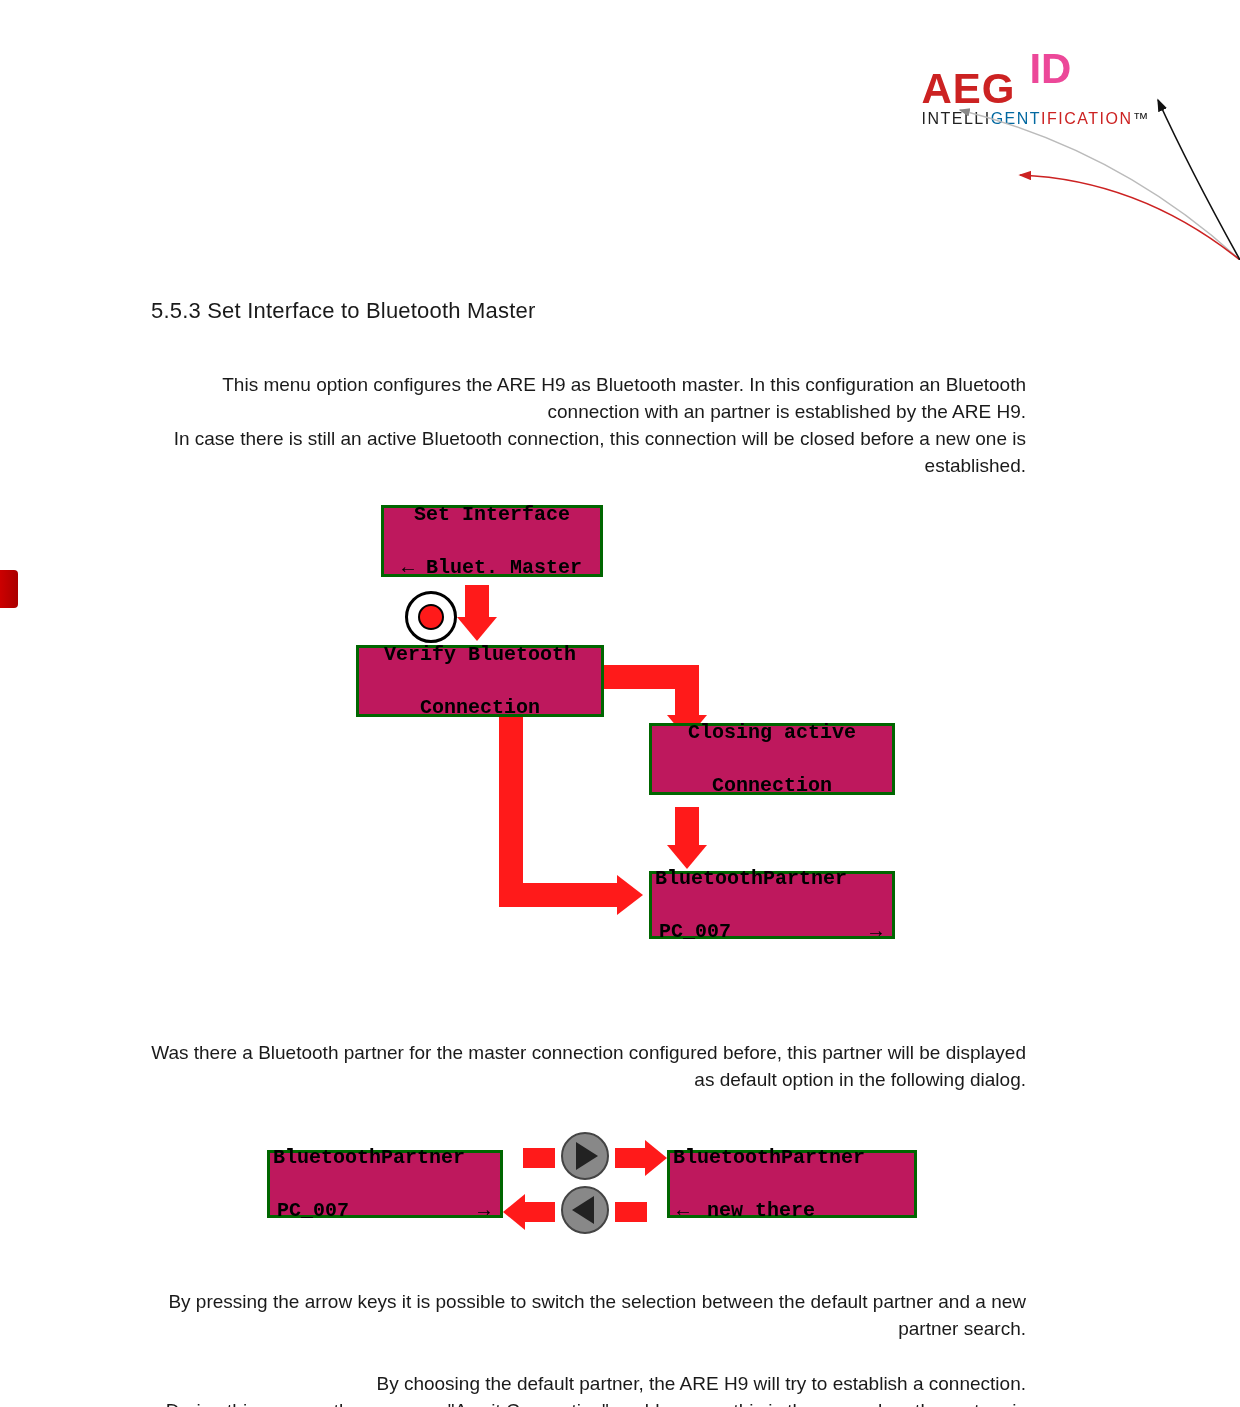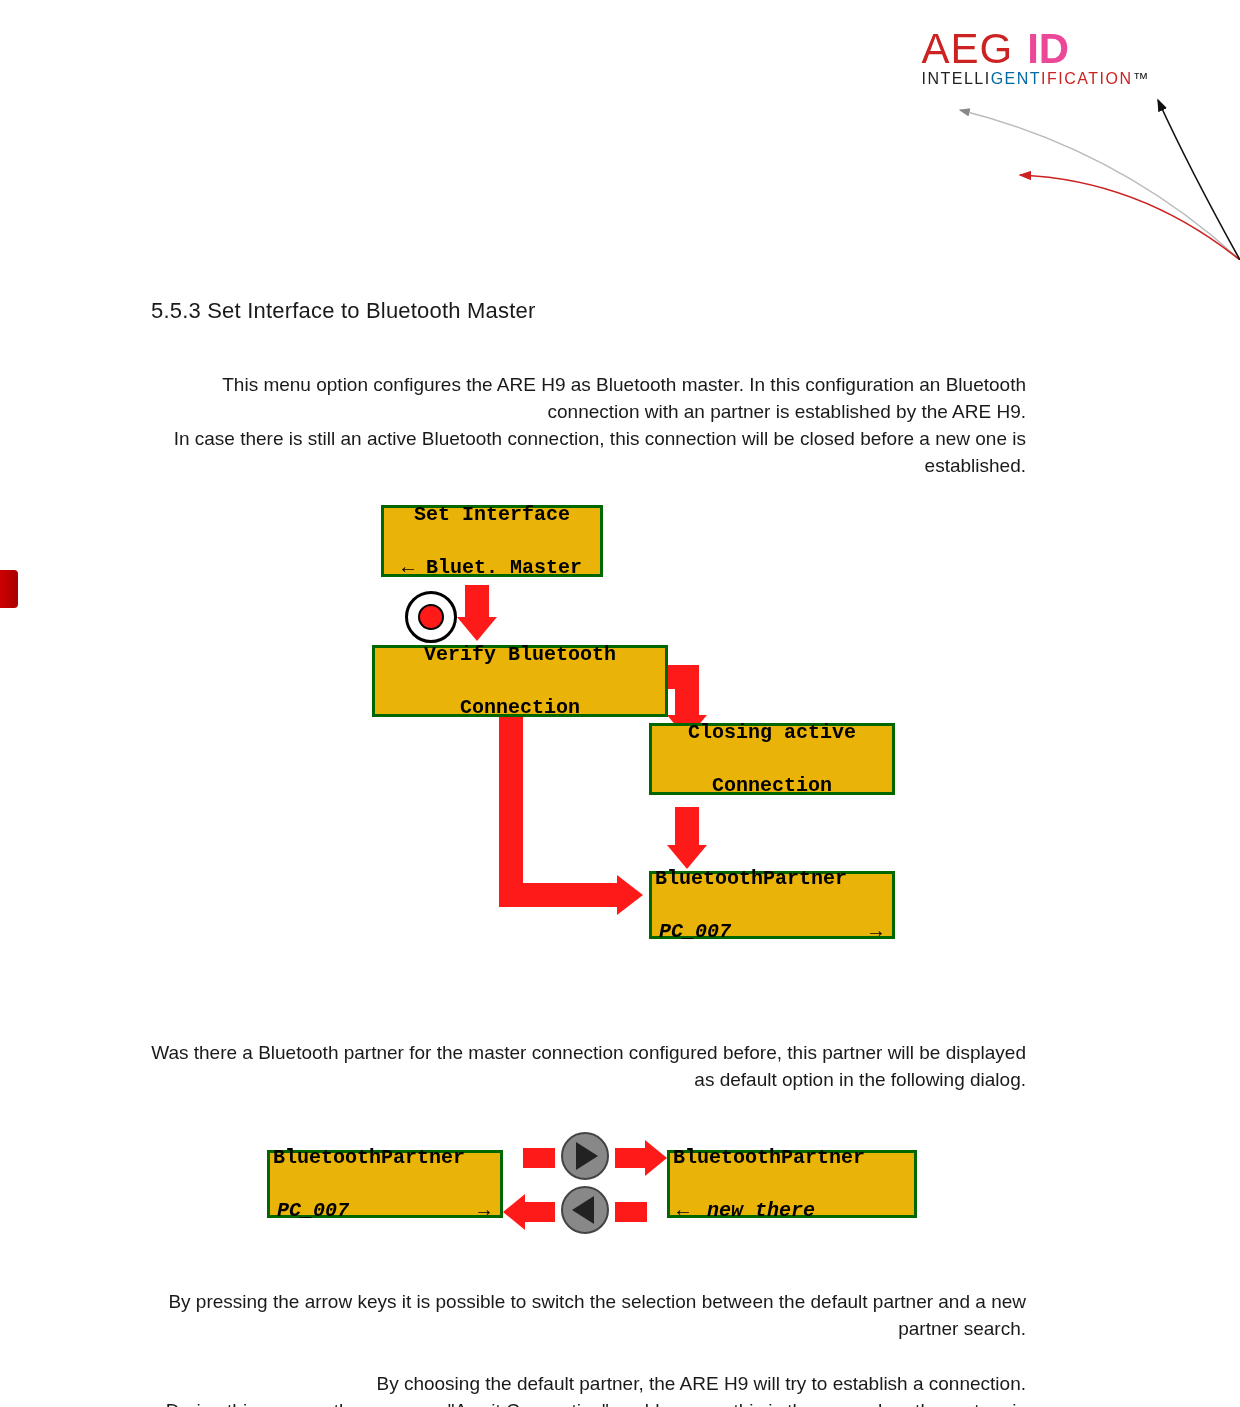--- a/index.html
+++ b/index.html
@@ -14,25 +14,26 @@
   }
   .logo-area {
     position: absolute;
     top: 28px;
     right: 90px;
     text-align: left;
   }
   .logo-line1 { display: flex; align-items: center; gap: 14px; }
   .logo-aeg {
     font-family: Arial, sans-serif;
-    font-weight: 400;
+    font-weight: 700;
     font-size: 42px;
     color: #cc2222;
     letter-spacing: 1px;
     line-height: 1;
+    margin-top: 40px;
   }
   .logo-id {
     font-family: Arial, sans-serif;
     font-weight: 700;
     font-size: 42px;
     color: #ec4899;
     line-height: 1;
   }
   .logo-tag {
     font-family: Arial, sans-serif;
@@ -72,36 +73,36 @@
     text-align: right;
   }
   .diagram1 {
     position: relative;
     width: 650px;
     height: 525px;
     margin: 25px 0 0 118px;
   }
   .gbox {
     position: absolute;
-    background: #eab308;
+    background: #be185d;
     border: 3px solid #006600;
     font-family: "Courier New", monospace;
     font-weight: bold;
     font-size: 20px;
     color: #000;
     display: flex;
     flex-direction: column;
     justify-content: center;
     text-align: center;
     line-height: 1.25;
     padding: 4px 6px;
     gap: 28px;
   }
   .gbox.left { text-align: left; padding-left:3px; }
-  .gbox .row2 { display:flex; justify-content:space-between; align-items:center; padding:0 4px;font-style:italic;}
+  .gbox .row2 { display:flex; justify-content:space-between; align-items:center; padding:0 4px;}
   .arw { color:#000; font-weight:bold; font-size:20px; font-family:"Courier New",monospace;}
   .diagram2 {
     position: relative;
     width: 700px;
     height: 140px;
     margin: 28px 0 0 90px;
   }
   .nav-btn {
     position:absolute;
     width:48px; height:48px;
@@ -185,21 +186,21 @@
 
     <div class="gbox" style="left:112px; top:0; width:222px; height:72px;">
       <span>Set Interface</span>
       <span>←  Bluet. Master</span>
     </div>
 
     <div style="position:absolute; left:136px; top:86px; width:52px; height:52px; border-radius:50%; border:3px solid #000; display:flex; align-items:center; justify-content:center;">
       <div style="width:26px;height:26px;border-radius:50%;background:#ff1a1a;border:2px solid #000;"></div>
     </div>
 
-    <div class="gbox" style="left:103px; top:140; width:296px; height:72px; top:140px;">
+    <div class="gbox" style="left:87px; top:140; width:248px; height:72px; top:140px;">
       <span>Verify Bluetooth</span>
       <span>Connection</span>
     </div>
 
     <div class="gbox" style="left:380px; top:218px; width:246px; height:72px;">
       <span>Closing active</span>
       <span>Connection</span>
     </div>
 
     <div class="gbox left" style="left:380px; top:366px; width:246px; height:68px;">

